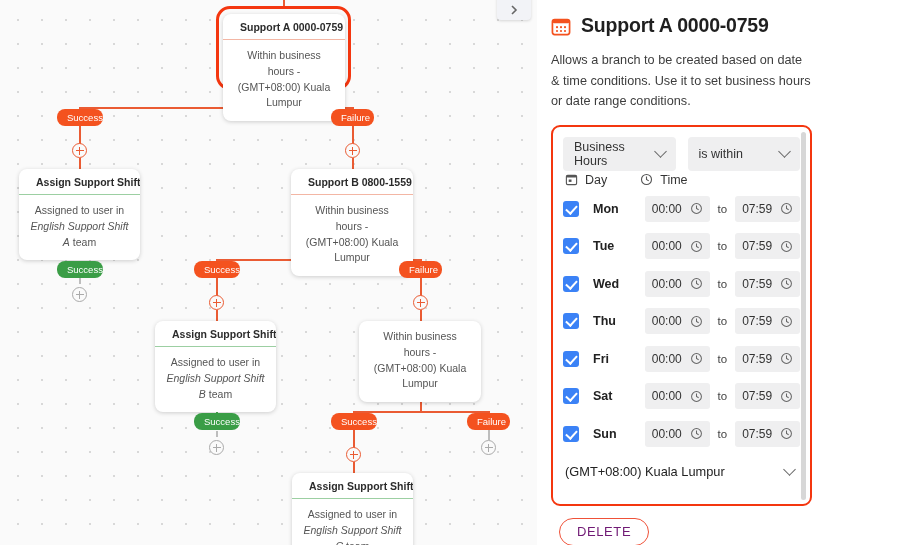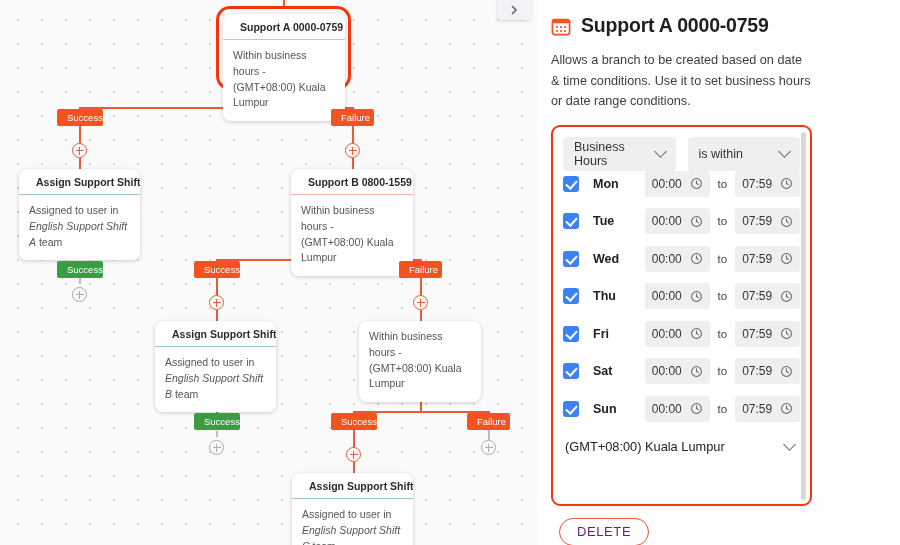--- a/index.html
+++ b/index.html
@@ -37,33 +37,33 @@
   .node .nhead {
     display: flex; align-items: center; gap: 7px;
     padding: 7px 10px 6px 10px;
     font-size: 10.5px; color: #2b2b2b; font-weight: 600;
     white-space: nowrap;
   }
   .node.cal .nhead { border-bottom: 1.5px solid #f3b6a4; }
   .node.assign .nhead { border-bottom: 1.5px solid #9ccfa2; font-weight: 700; }
   .node .nbody {
     padding: 8px 10px 10px 10px;
-    font-size: 10.5px; color: #555; line-height: 1.5;
+    font-size: 10.5px; color: #555; line-height: 1.5; text-align: center;
   }
   .node .nbody i { font-style: italic; }
 
   
   .sel-ring {
     position: absolute; border: 3px solid #f4360f; border-radius: 14px;
   }
 
   
   .badge {
     position: absolute; height: 17px; line-height: 17px;
-    padding: 0 10px; border-radius: 2px;
+    padding: 0 10px; border-radius: 8px;
     font-size: 9.5px; color: #fff; background: #f4521f;
     text-align: center; white-space: nowrap;
   }
   .badge.green { background: #3a9d46; }
 
   
   .plus {
     position: absolute; width: 15px; height: 15px; border-radius: 50%;
     border: 1.5px solid #ea5b33; background: #fafafa;
   }
@@ -339,20 +339,35 @@
         <div class="sel">
           <span>Business Hours</span>
           <span class="chev"></span>
         </div>
         <div class="sel">
           <span>is within</span>
           <span class="chev"></span>
         </div>
       </div>
 
+      <div class="dt-head">
+        <svg width="13" height="13" viewBox="0 0 14 14">
+          <rect x="1.5" y="2.5" width="11" height="10" rx="1.4" fill="none" stroke="#555" stroke-width="1.2"></rect>
+          <rect x="1.5" y="2.5" width="11" height="2.4" rx="1.1" fill="#555"></rect>
+          <rect x="4" y="7" width="3" height="2.6" fill="#555"></rect>
+        </svg>
+        <span class="lbl">Day</span>
+        <span class="g2">
+          <svg width="13" height="13" viewBox="0 0 14 14">
+            <circle cx="7" cy="7" r="5.4" fill="none" stroke="#555" stroke-width="1.2"></circle>
+            <path d="M7 3.8V7l2.4 1.5" stroke="#555" stroke-width="1.2" fill="none"></path>
+          </svg>
+          <span class="lbl">Time</span>
+        </span>
+      </div>
 
       <div id="day-rows">
           <div class="row">
             <div class="cb"></div>
             <div class="day">Mon</div>
             <div class="tfield">
               <span>00:00</span>
               <svg width="13" height="13" viewBox="0 0 14 14">
                 <circle cx="7" cy="7" r="5.3" fill="none" stroke="#666" stroke-width="1.1"></circle>
                 <path d="M7 3.9V7l2.3 1.4" stroke="#666" stroke-width="1.1" fill="none"></path>

